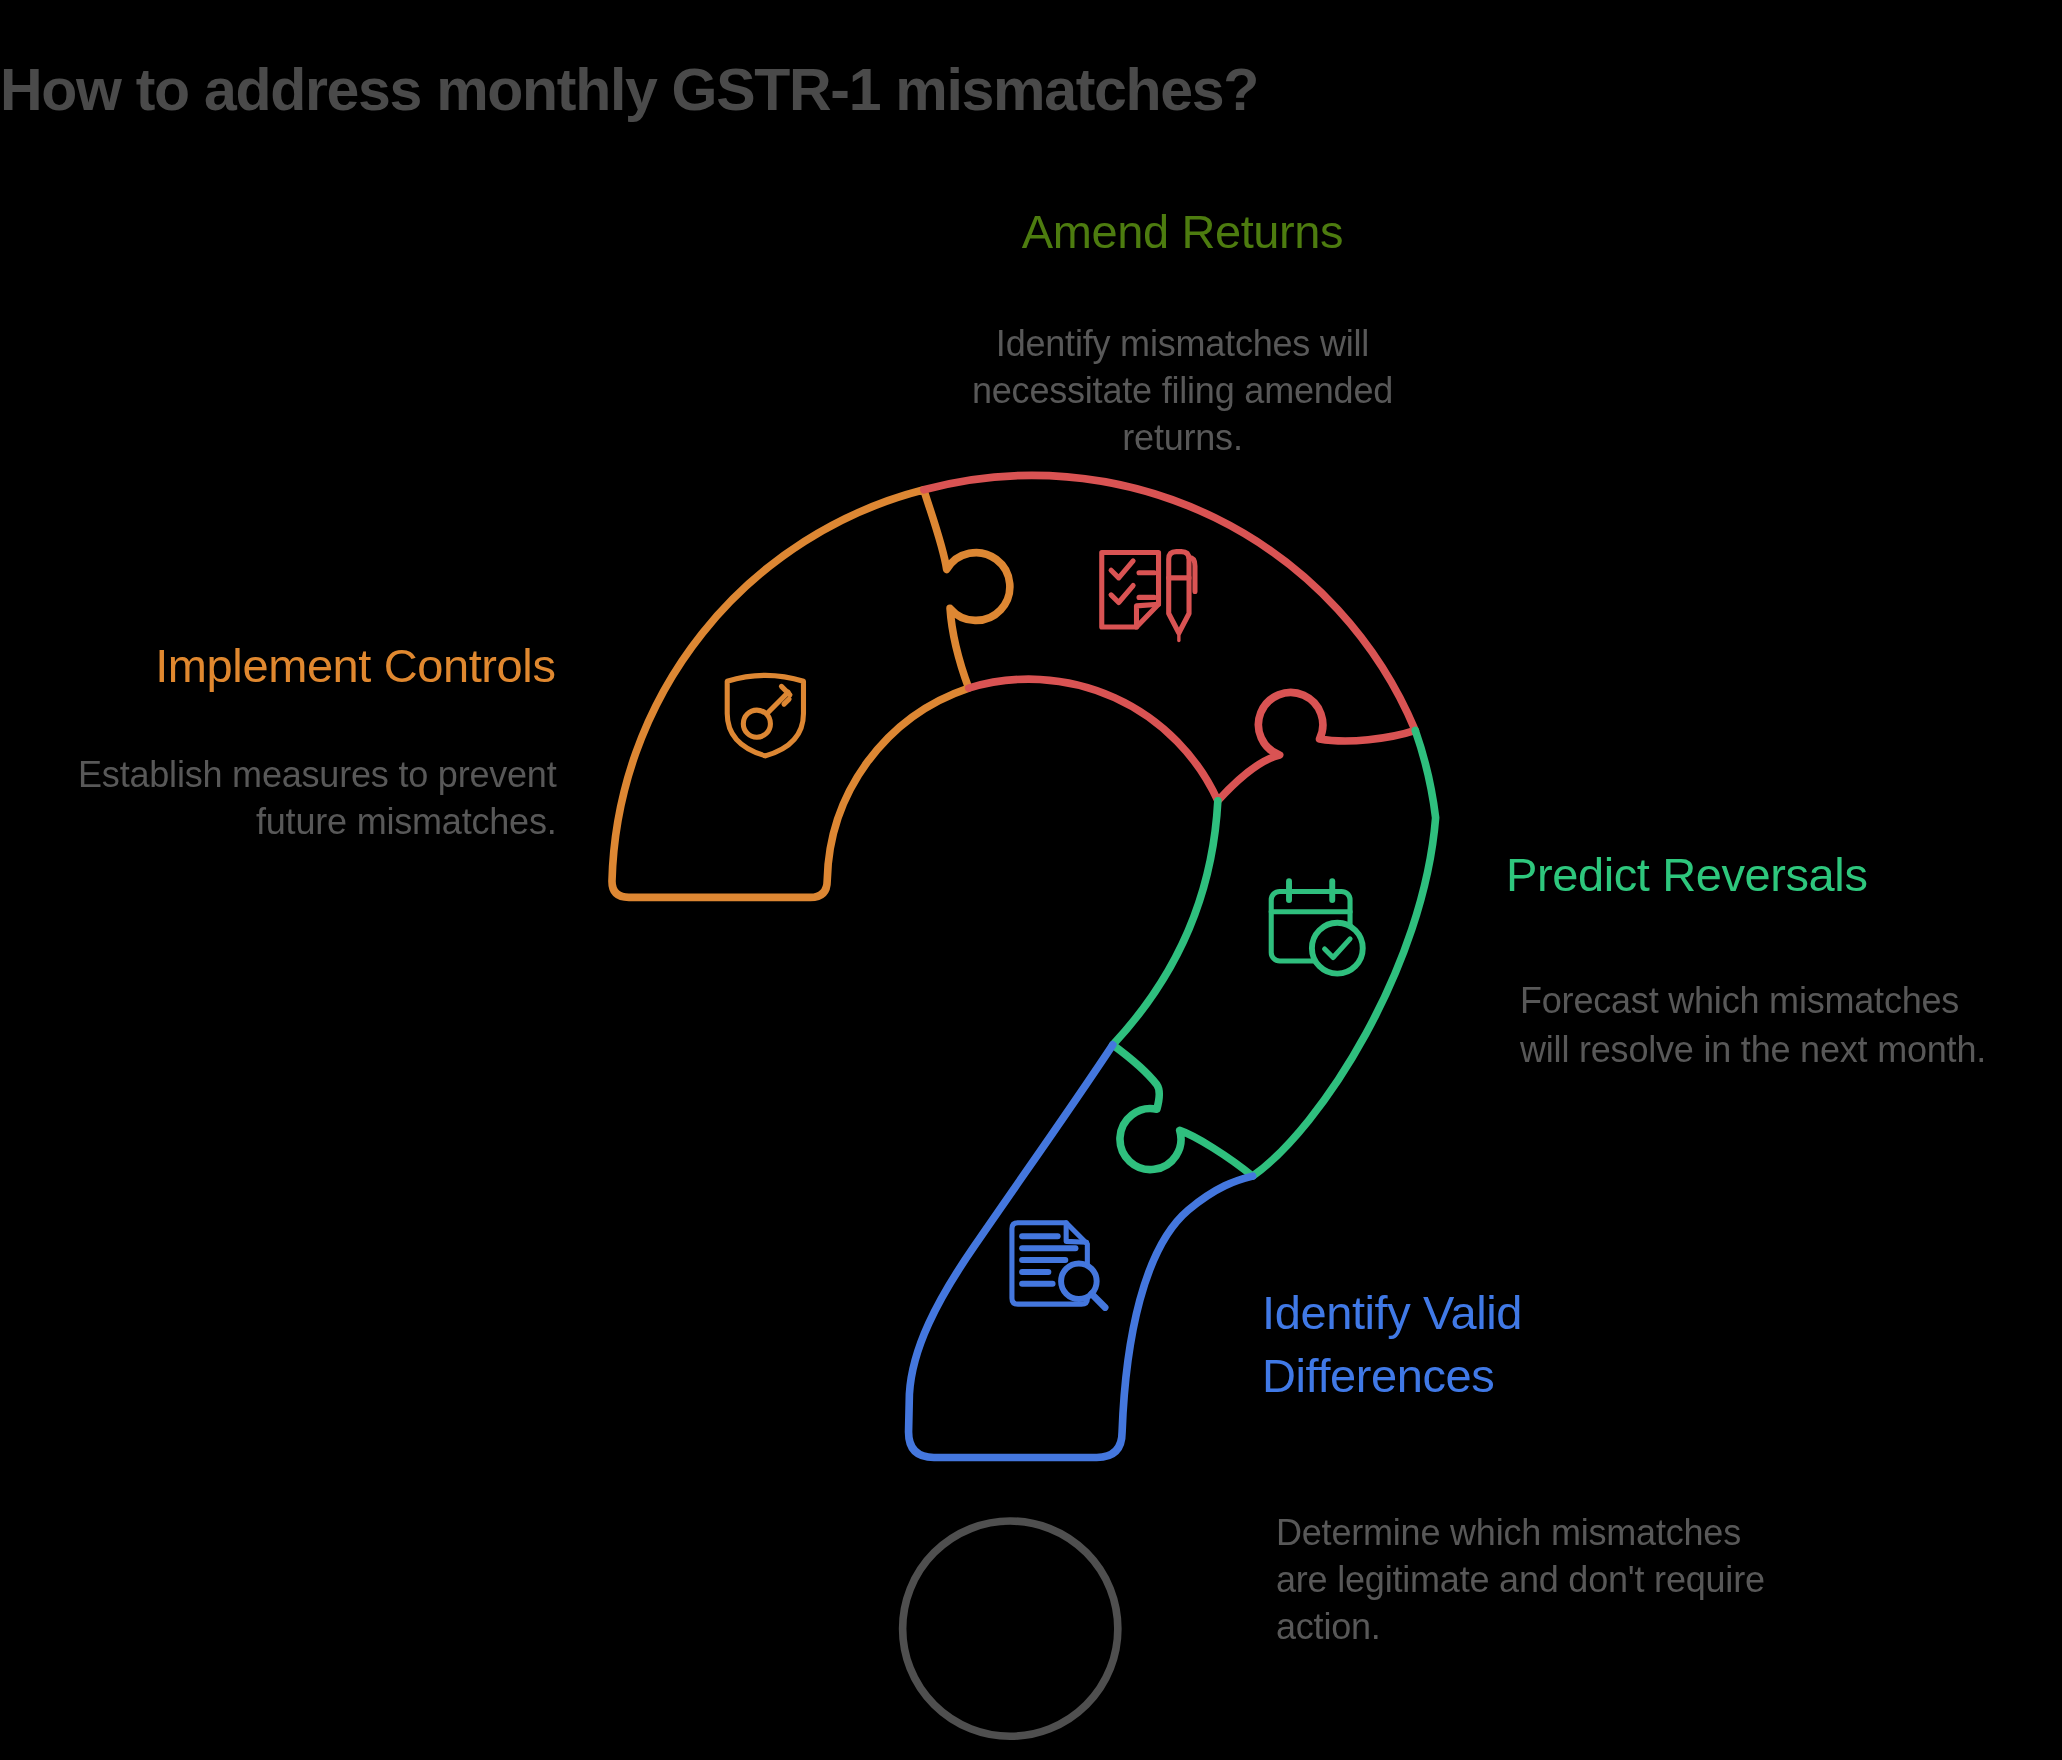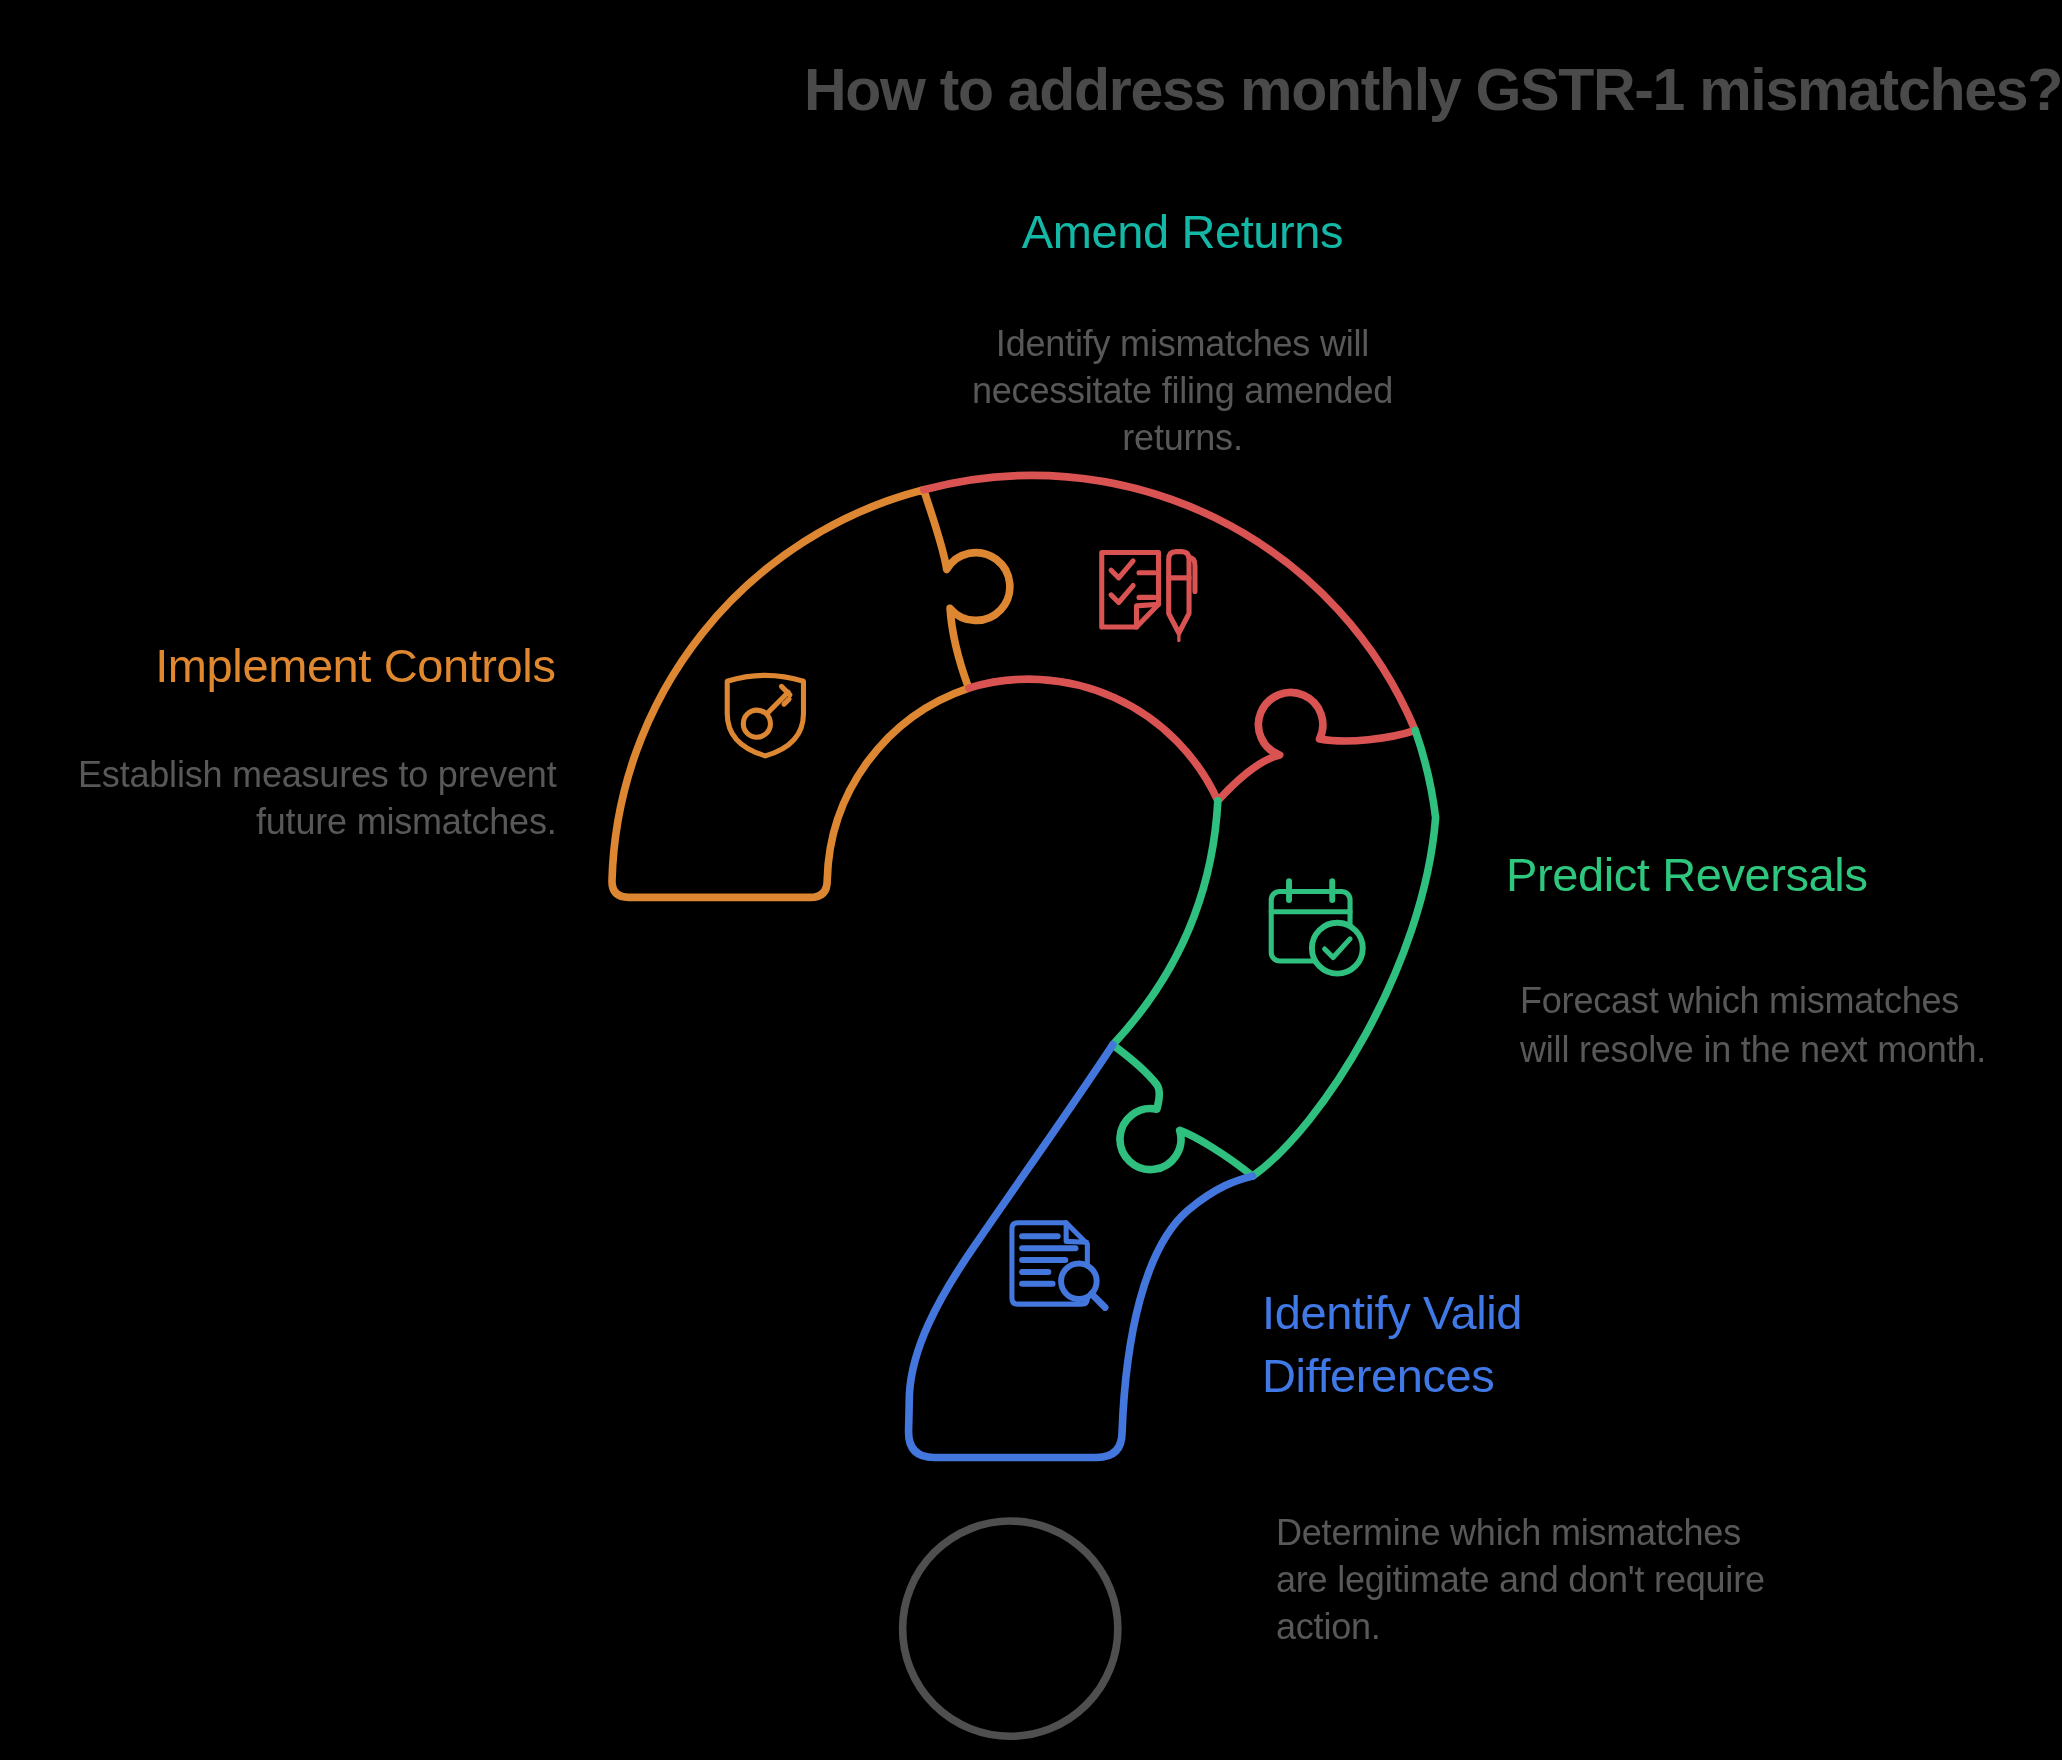--- a/index.html
+++ b/index.html
@@ -1,30 +1,30 @@
 <!DOCTYPE html>
 <html style="font-size:13.6px"><head>
 <meta charset="utf-8">
 <style>
   html,body{margin:0;padding:0;background:#000;}
   body{width:2062px;height:1760px;position:relative;overflow:hidden;
        font-family:"Liberation Sans","DejaVu Sans",sans-serif;}
   .stage{position:absolute;inset:0;width:2062px;height:1760px;}
   svg.art{position:absolute;left:0;top:0;width:2062px;height:1760px;}
 
-  .page-title{position:absolute;left:0;top:56px;width:2062px;text-align:right;
+  .page-title{position:absolute;left:0;top:56px;width:2062px;text-align:left;
     font-size:59px;font-weight:bold;letter-spacing:-1.3px;color:#4a4a4a;line-height:68px;}
 
   .sec{position:absolute;}
   .sec h2{margin:0;font-size:47px;font-weight:500;line-height:54px;letter-spacing:-0.4px;}
   .sec p{margin:14px;font-size:36px;line-height:47px;color:#585858;letter-spacing:-0.2px;}
 
   .sec-amend{left:903px;top:205px;width:559px;text-align:center;}
   .sec-amend p{margin:61px auto 0;width:458px;}
-  .sec-amend h2{color:#14b8a6;}
+  .sec-amend h2{color:#4d7c0f;}
 
   .sec-implement{left:30.5px;top:599px;width:525px;text-align:right;}
   .sec-implement p{margin-top:58px;width:509px;margin-left:17px;}
   .sec-implement h2{color:#e0882f;margin-top:40px;}
 
   .sec-predict{left:1506px;top:848px;width:525px;text-align:left;}
   .sec-predict p{margin-top:74px;width:496px;line-height:49px;}
   .sec-predict h2{color:#2ec77d;}
 
   .sec-identify{left:1262px;top:1281px;width:542px;text-align:left;}

